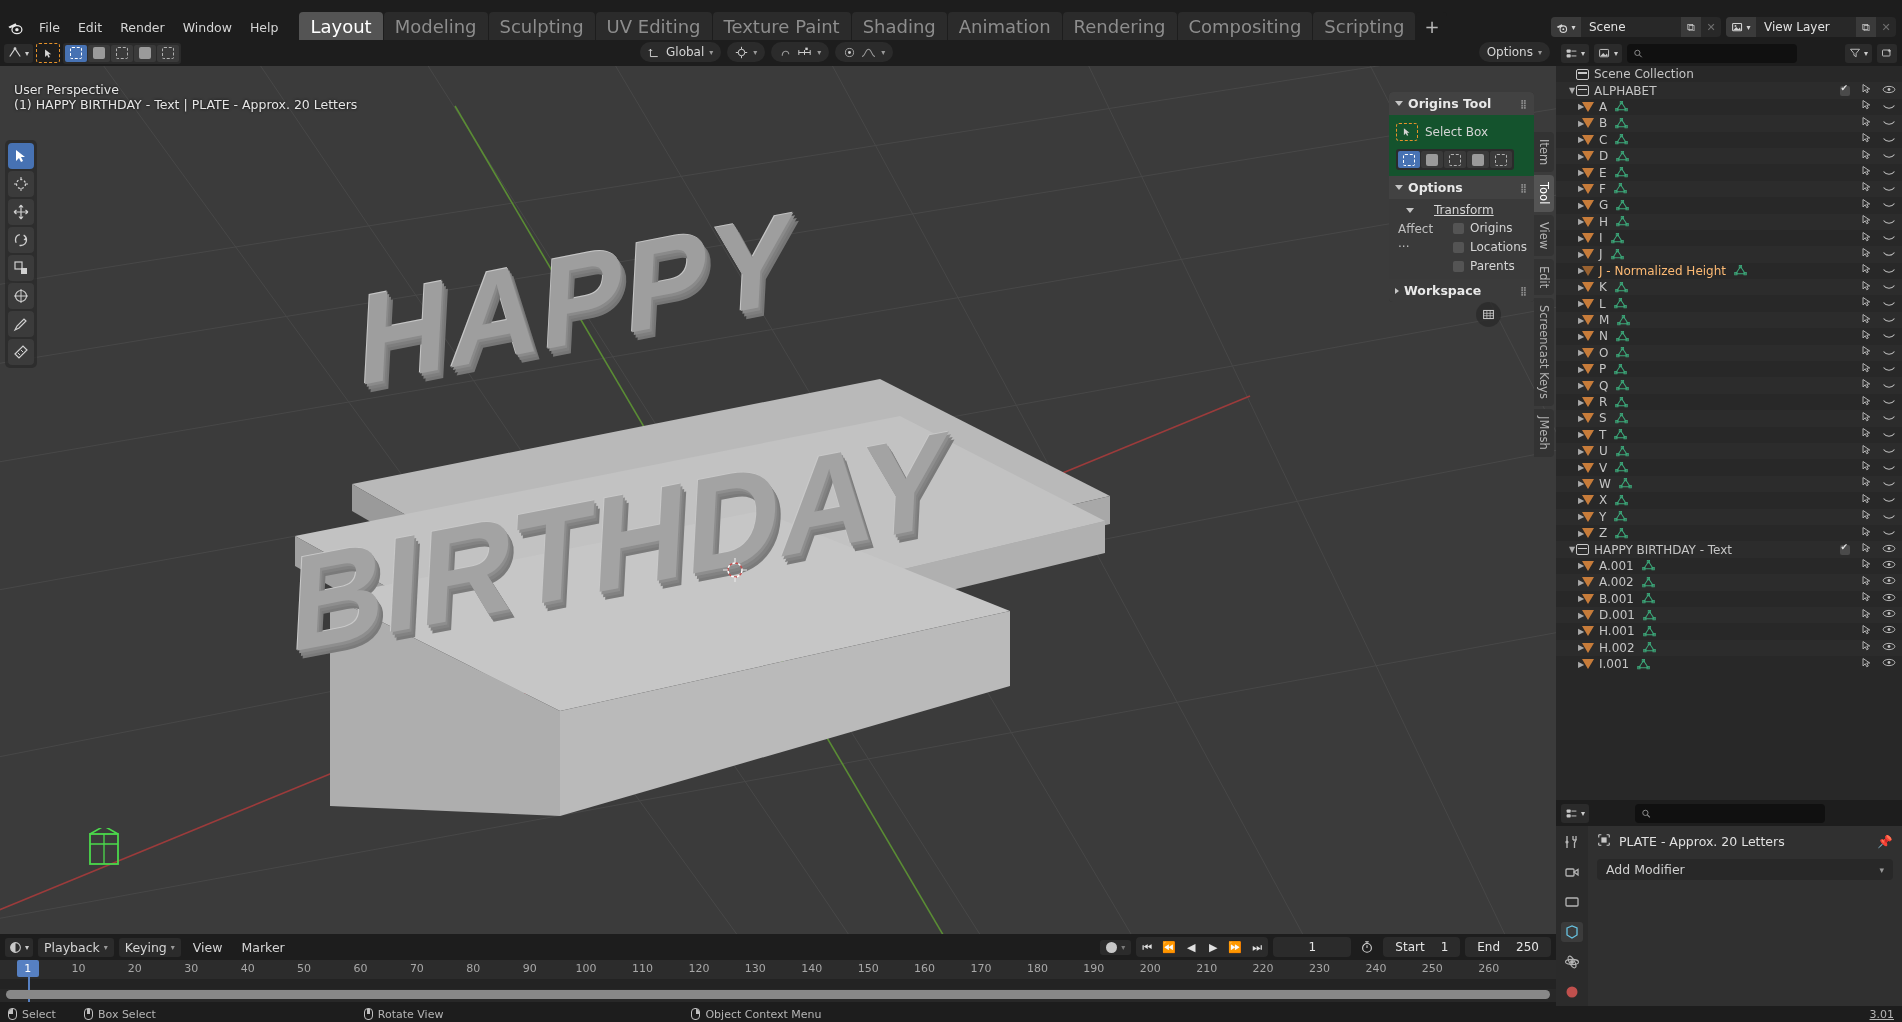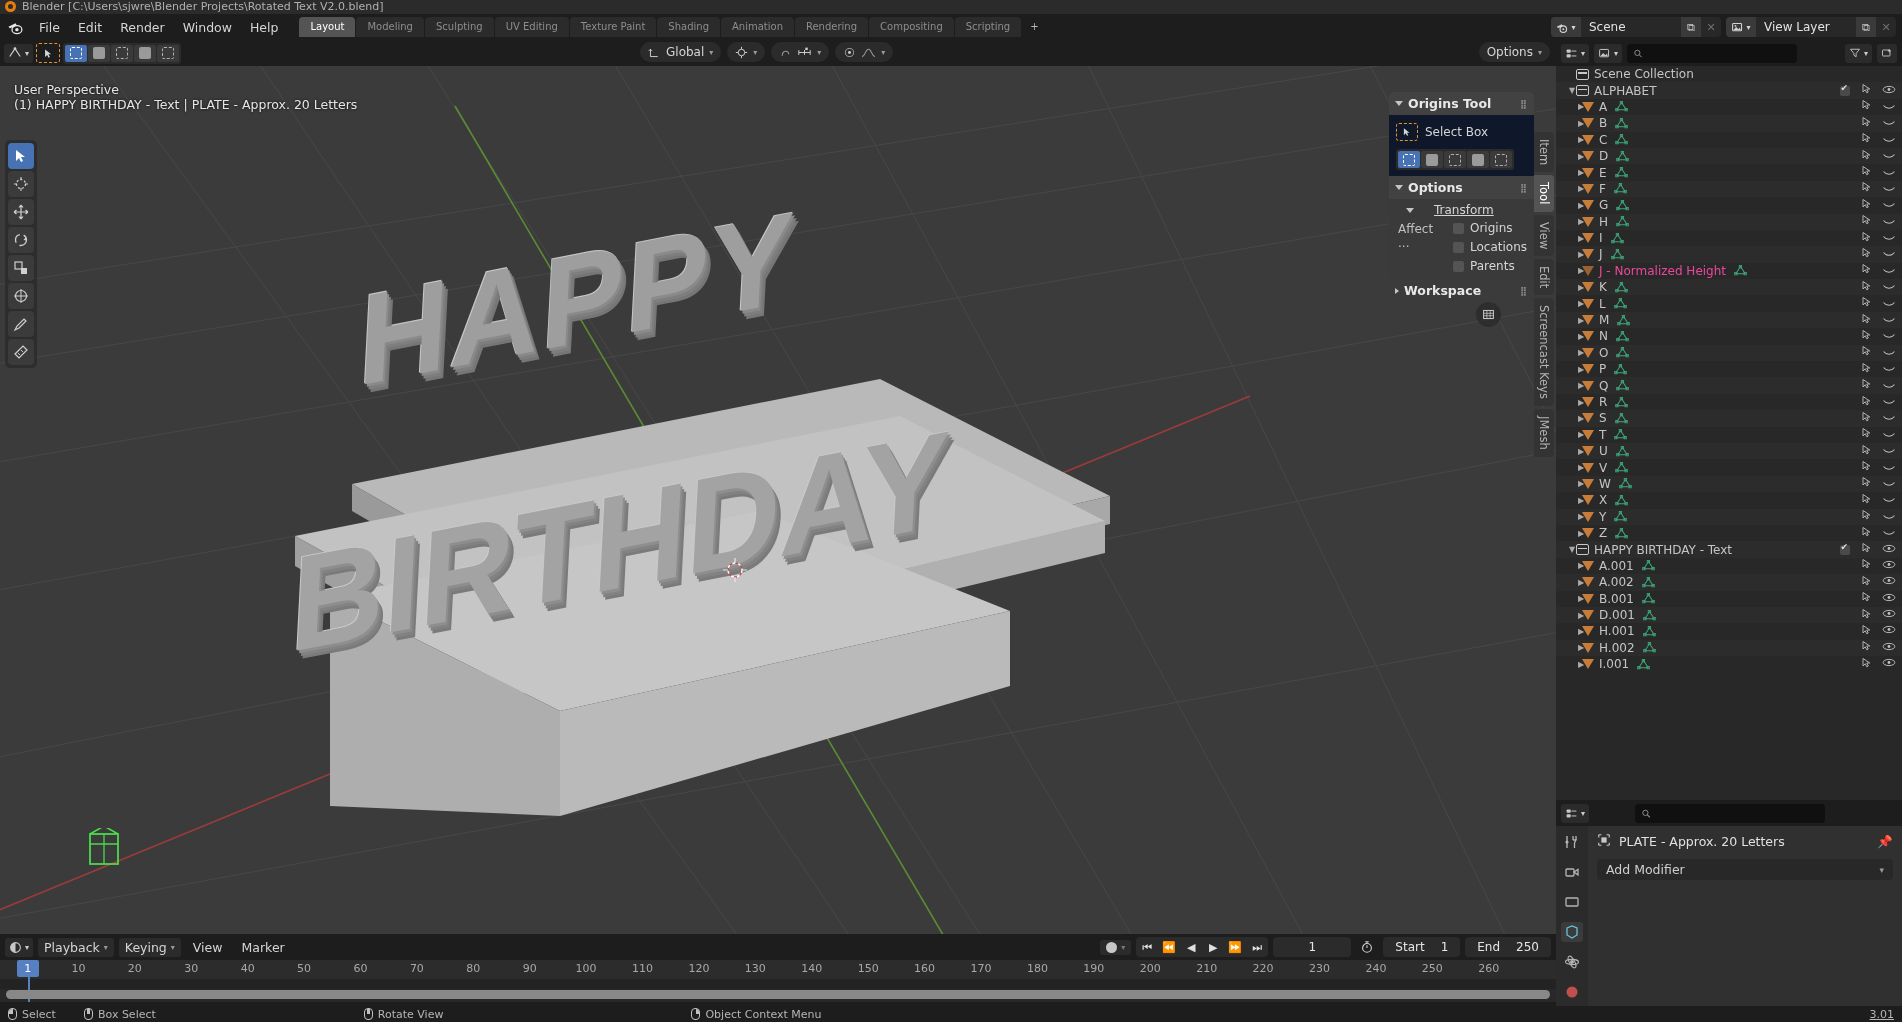--- a/index.html
+++ b/index.html
@@ -32,21 +32,21 @@
     position: absolute; top: 14px; left: 0; width: 1902px; height: 26px;
     background: #1d1d1d; display: flex; align-items: center; white-space: nowrap;
   }
   .blender-logo { width: 30px; display: flex; justify-content: center; align-items: center; }
   .blender-logo svg { width: 17px; height: 17px; }
   .menu-item {
     color: #d5d5d5; font-size: 12.5px; padding: 3px 9px; border-radius: 3px; cursor: default;
   }
   .wstabs { display: flex; align-items: center; margin-left: 12px; gap: 1px; }
   .wstab {
-    font-size: 10px; color: #8d8d8d; padding: 4px 11px 5px;
+    font-size: 18px; color: #8d8d8d; padding: 4px 11px 5px;
     background: #2b2b2b; border-radius: 4px 4px 0 0; cursor: default;
   }
   .wstab.active { background: #545454; color: #ffffff; }
   .wstab.plus { background: #1d1d1d; color: #b8b8b8; padding: 4px 8px 5px; }
   .topbar-right { margin-left: auto; display: flex; align-items: center; gap: 5px; padding-right: 6px; }
   .id-block { display: flex; align-items: center; background: #282828; border-radius: 4px; height: 20px; }
   .id-icon {
     width: 30px; height: 20px; background: #3a3a3a; border-radius: 4px 0 0 4px;
     display: flex; align-items: center; justify-content: center; gap: 2px;
     color: #d5d5d5; font-size: 10px;
@@ -118,21 +118,21 @@
   .nav-btn { width: 25px; height: 25px; border-radius: 50%; background: #2b2b2bcc;
              display: flex; align-items: center; justify-content: center; color: #cfcfcf; font-size: 13px; }
 
   
   .npanel { position: absolute; right: 22px; top: 52px; width: 145px;
             background: #303030; border-radius: 4px; overflow: hidden;
             font-size: 12px; color: #d5d5d5; }
   .np-head { display: flex; align-items: center; gap: 5px; background: #424242;
              padding: 4px 6px; font-weight: bold; color: #e8e8e8; font-size: 12.5px; }
   .np-head .dots { margin-left: auto; color: #8a8a8a; letter-spacing: 1px; font-size: 9px; }
-  .np-body { padding: 6px 7px; background: #0f172a; }
+  .np-body { padding: 6px 7px; background: #14532d; }
   .np-row { display: flex; align-items: center; gap: 7px; padding: 2px 0; }
   .tool-icon-box { width: 22px; height: 18px; border: 1.5px dashed #e8932a; border-radius: 3px;
                    display: flex; align-items: center; justify-content: center; }
   .np-sub { padding-left: 10px; display: flex; align-items: center; gap: 20px; color: #d5d5d5; text-decoration: underline; }
   .cb { width: 11px; height: 11px; background: #545454; border-radius: 2px; display: inline-block; }
   .affect-row { display: flex; align-items: flex-start; gap: 8px; padding: 4px 0 2px 2px; }
   .affect-label { color: #c0c0c0; font-size: 12px; padding-top: 1px; }
   .tri { display: inline-block; width: 0; height: 0; border-left: 4.5px solid #c5c5c5;
          border-top: 3.5px solid transparent; border-bottom: 3.5px solid transparent; }
   .tri.down { border-left: 4px solid transparent; border-right: 4px solid transparent;
@@ -153,21 +153,21 @@
              background: #2b2b2b; border-radius: 3px; color: #ccc; font-size: 11px; }
   .search-box { flex: 1; height: 19px; background: #101010; border-radius: 4px;
                 display: flex; align-items: center; padding: 0 6px; gap: 5px;
                 color: #8a8a8a; font-size: 11px; max-width: 170px; }
   .out-rows { font-size: 12px; color: #c8c8c8; }
   .orow { display: flex; align-items: center; height: 16.4px; padding-left: 6px;
           position: relative; white-space: nowrap; }
   .orow:nth-child(even) { background: #2c2c2c; }
   .orow .exp { width: 14px; text-align: center; color: #aaa; font-size: 8px; }
   .orow .lbl { color: #c5c5c5; }
-  .orow.dim .lbl { color: #ec4899; }
+  .orow.dim .lbl { color: #fdba74; }
   .orow .ico { margin-right: 5px; display: inline-flex; }
   .orow .right { position: absolute; right: 6px; display: flex; gap: 10px; align-items: center; color: #c0c0c0; }
   .indent1 { padding-left: 12px; }
   .coll-ico { width: 13px; height: 11px; border: 1.5px solid #c9c9c9; border-radius: 2px; position: relative; }
   .coll-ico::before { content:""; position:absolute; left:1px; right:1px; top:2.5px; height:1.5px; background:#c9c9c9; }
   .mesh-tri { width: 0; height: 0; border-left: 6px solid transparent; border-right: 6px solid transparent;
               border-top: 10px solid #c77c3a; }
   .mesh-tri.dk { border-top-color: #9a6230; }
   .mdata { width: 13px; height: 11px; }
   .chk { width: 10px; height: 10px; background: #4a4a4a; border-radius: 2px; position: relative; }
@@ -224,24 +224,20 @@
   .ms-ico.r::before { content:""; position:absolute; right:0; top:0; width:3.5px; height:5px;
                       background:#c0c0c0; border-radius: 0 3px 0 0; }
   .ms-ico.m::before { content:""; position:absolute; left:2.5px; top:0; width:3px; height:5px; background:#c0c0c0; }
   .status-right { margin-left: auto; color: #b5b5b5; font-size: 11px; text-decoration: underline; }
 </style>
 </head>
 <body>
 
 <div class="app">
 
-  <div class="titlebar">
-    <span class="blender-dot"></span>
-    <span>Blender [C:\Users\sjwre\Blender Projects\Rotated Text V2.0.blend]</span>
-  </div>
 
   <div class="topbar">
     <div class="blender-logo">
       <svg viewBox="0 0 24 24">
           <ellipse cx="14" cy="15" rx="7" ry="5.5" fill="none" stroke="#e8e8e8" stroke-width="1.8"></ellipse>
           <circle cx="14" cy="15" r="2.4" fill="#e8e8e8"></circle>
           <path d="M2 11 L12 6 L14 9 L4 13 Z" fill="#e8e8e8"></path>
         </svg>
     </div>
     <div class="menu-item">File</div>

